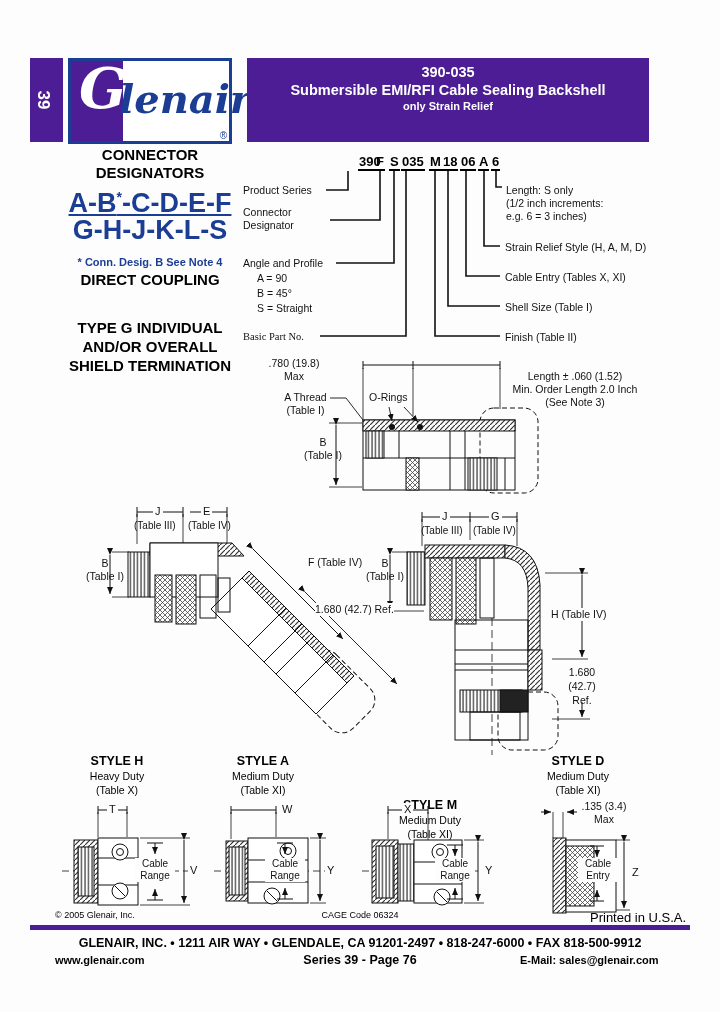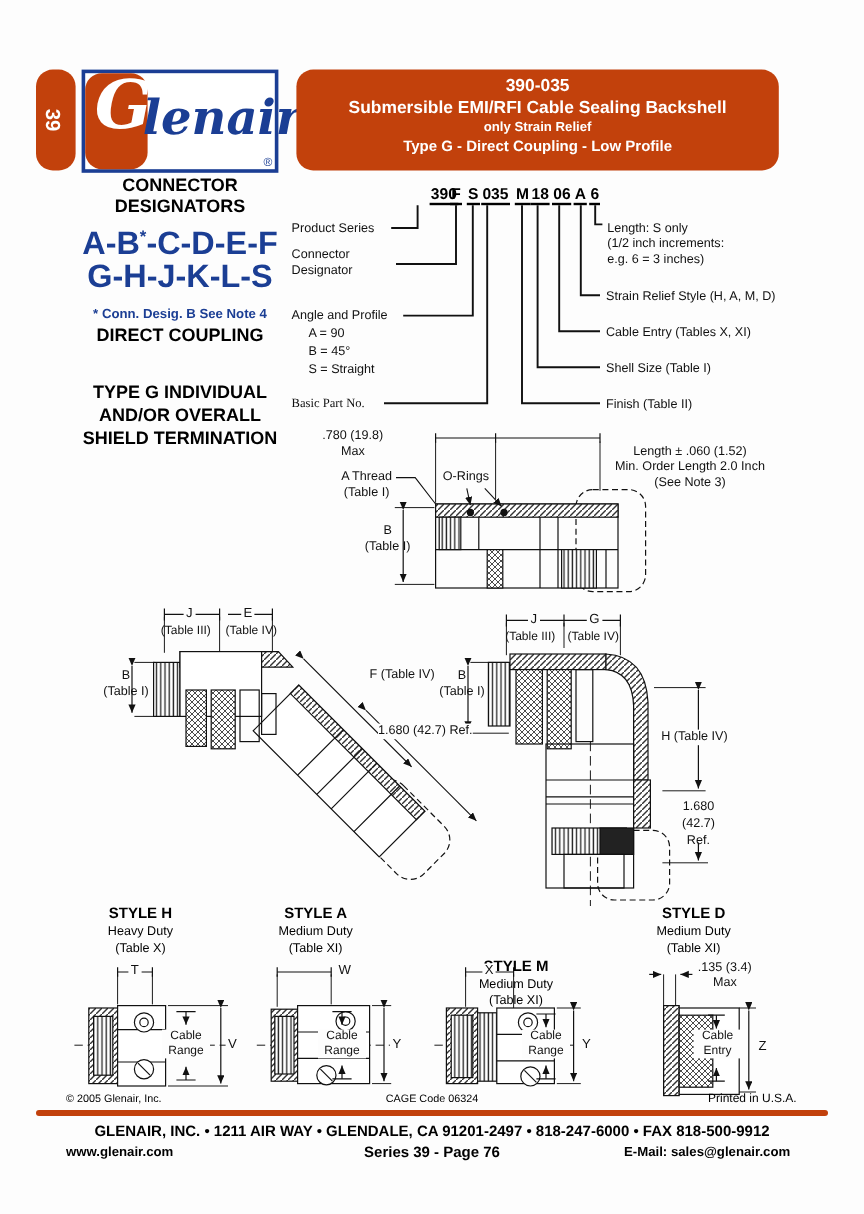--- a/index.html
+++ b/index.html
@@ -5,21 +5,21 @@
   html,body{margin:0;padding:0;}
   body{width:720px;height:1012px;position:relative;background:#fdfdfd;
        font-family:"Liberation Sans",sans-serif;color:#000;overflow:hidden;}
   .abs{position:absolute;}
   .ml{white-space:pre-line;}
   .ctr{text-align:center;}
   .lbl{font-size:10.5px;line-height:13px;color:#111;}
   .lbl-sm{font-size:10px;line-height:12px;color:#111;}
   .dimlbl{font-size:11px;background:#fdfdfd;padding:0 2px;color:#111;}
   .blue{color:#1b3e94;}
-  .bluebg{background:#c2410c;border-radius:14px;}
+  .bluebg{background:#4c1d95;}
   .code{font-weight:bold;font-size:13px;border-bottom:2px solid #000;padding:0 1px;line-height:14px;}
   .style-head{font-weight:bold;font-size:12.5px;line-height:15px;}
   .style-sub{font-size:10.5px;line-height:14px;}
   #banner div{color:#fff;text-align:center;font-weight:bold;}
 </style>
 </head>
 <body>
 
 <svg class="abs" style="left:0;top:0;" width="720" height="1012" viewBox="0 0 720 1012">
   <defs>
@@ -206,26 +206,25 @@
   <div class="abs bluebg" style="left:0;top:0;width:52px;height:80px;"></div>
   <span class="abs" style="left:8px;top:-6px;color:#fff;font-family:'DejaVu Serif',serif;font-style:italic;font-weight:bold;font-size:56px;">G</span>
   <span class="abs blue" style="left:48px;top:14px;font-family:'DejaVu Serif',serif;font-style:italic;font-weight:bold;font-size:40px;">lenair</span>
   <span class="abs blue" style="right:2px;bottom:0px;font-size:10px;">®</span>
 </div>
 
 <div id="banner" class="abs bluebg" style="left:247px;top:58px;width:402px;height:84px;">
   <div style="font-size:14.5px;margin-top:5px;line-height:18px;">390-035</div>
   <div style="font-size:14.5px;line-height:18px;">Submersible EMI/RFI Cable Sealing Backshell</div>
   <div style="font-size:11px;line-height:15px;">only Strain Relief</div>
-  <div style="font-size:12.5px;line-height:16px;">Type G - Direct Coupling - Low Profile</div>
 </div>
 
 <div class="abs ctr ml" style="left:57px;top:146px;width:186px;font-weight:bold;font-size:15px;line-height:18px;">CONNECTOR
 DESIGNATORS</div>
-<div class="abs ctr blue" style="left:57px;top:182px;width:186px;font-weight:bold;font-size:27px;line-height:30px;">
+<div class="abs ctr blue" style="left:57px;top:182px;width:186px;font-weight:bold;font-size:27px;line-height:30px;text-decoration:underline;">
   <span>A-B</span><sup style="font-size:14px;">*</sup><span>-C-D-E-F</span>
 </div>
 <div class="abs ctr blue" style="left:57px;top:215px;width:186px;font-weight:bold;font-size:27px;line-height:30px;">G-H-J-K-L-S</div>
 <div class="abs ctr blue" style="left:57px;top:256px;width:186px;font-weight:bold;font-size:11px;">* Conn. Desig. B See Note 4</div>
 <div class="abs ctr" style="left:57px;top:271px;width:186px;font-weight:bold;font-size:15px;">DIRECT COUPLING</div>
 <div class="abs ctr ml" style="left:47px;top:318px;width:206px;font-weight:bold;font-size:15px;line-height:19px;">TYPE G INDIVIDUAL
 AND/OR OVERALL
 SHIELD TERMINATION</div>
 
 <span class="abs code" style="left:346px;top:155px;margin-left:12px;">390</span>
@@ -322,18 +321,18 @@
 Range</div>
 
 <div class="abs lbl ml ctr" style="left:572px;top:800px;width:64px;">.135 (3.4)
 Max</div>
 <span class="abs dimlbl" style="left:630px;top:866px;">Z</span>
 <div class="abs lbl-sm ml ctr" style="left:578px;top:858px;width:40px;background:#fdfdfd;">Cable
 Entry</div>
 
 <div class="abs" style="left:55px;top:910px;font-size:9px;">© 2005 Glenair, Inc.</div>
 <div class="abs ctr" style="left:260px;top:910px;width:200px;font-size:9px;">CAGE Code 06324</div>
-<div class="abs" style="left:590px;top:910px;font-size:10px;">Printed in U.S.A.</div>
+<div class="abs" style="left:590px;top:910px;font-size:13px;">Printed in U.S.A.</div>
 <div class="abs bluebg" style="left:30px;top:925px;width:660px;height:5px;"></div>
 <div class="abs ctr" style="left:30px;top:936px;width:660px;font-weight:bold;font-size:12.5px;">GLENAIR, INC.  •  1211 AIR WAY  •  GLENDALE, CA 91201-2497  •  818-247-6000  •  FAX 818-500-9912</div>
 <div class="abs" style="left:55px;top:954px;font-weight:bold;font-size:11px;">www.glenair.com</div>
 <div class="abs ctr" style="left:260px;top:953px;width:200px;font-weight:bold;font-size:12.5px;">Series 39 - Page 76</div>
 <div class="abs" style="left:520px;top:954px;font-weight:bold;font-size:11px;">E-Mail: sales@glenair.com</div>
 
 </body></html>

